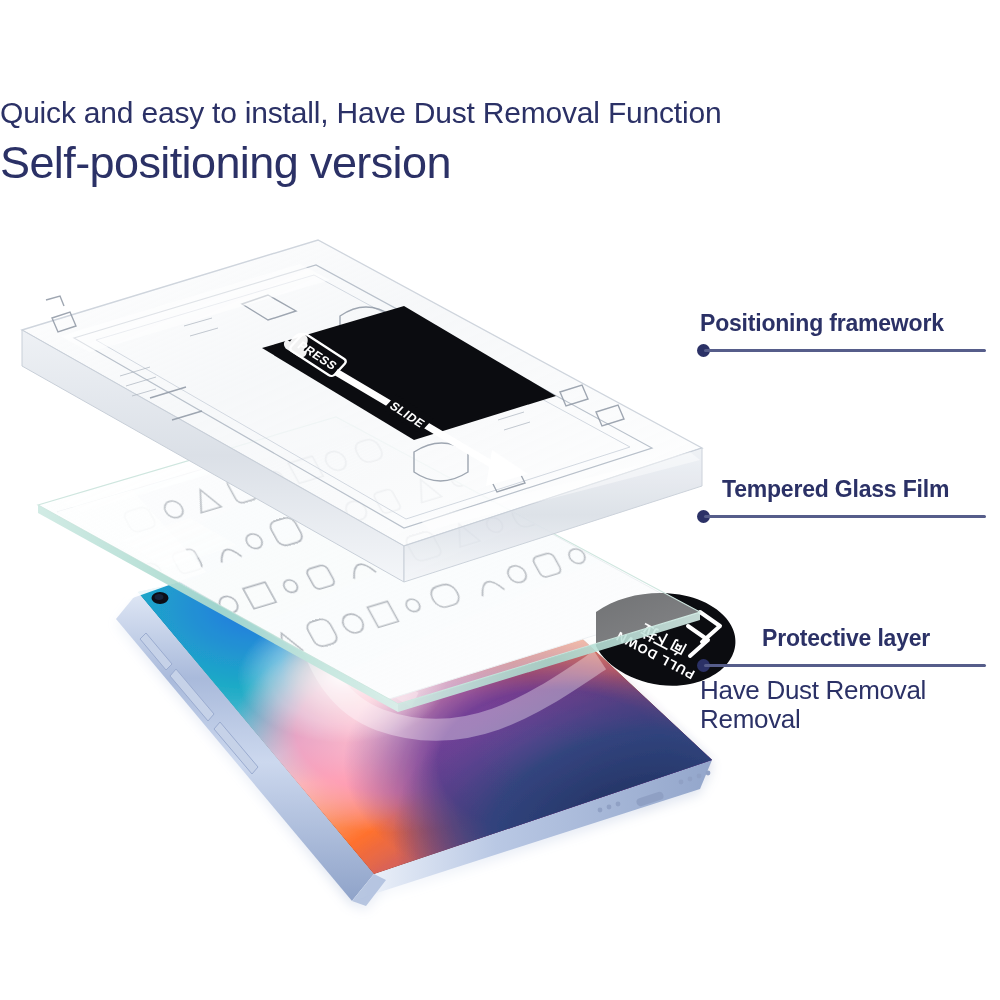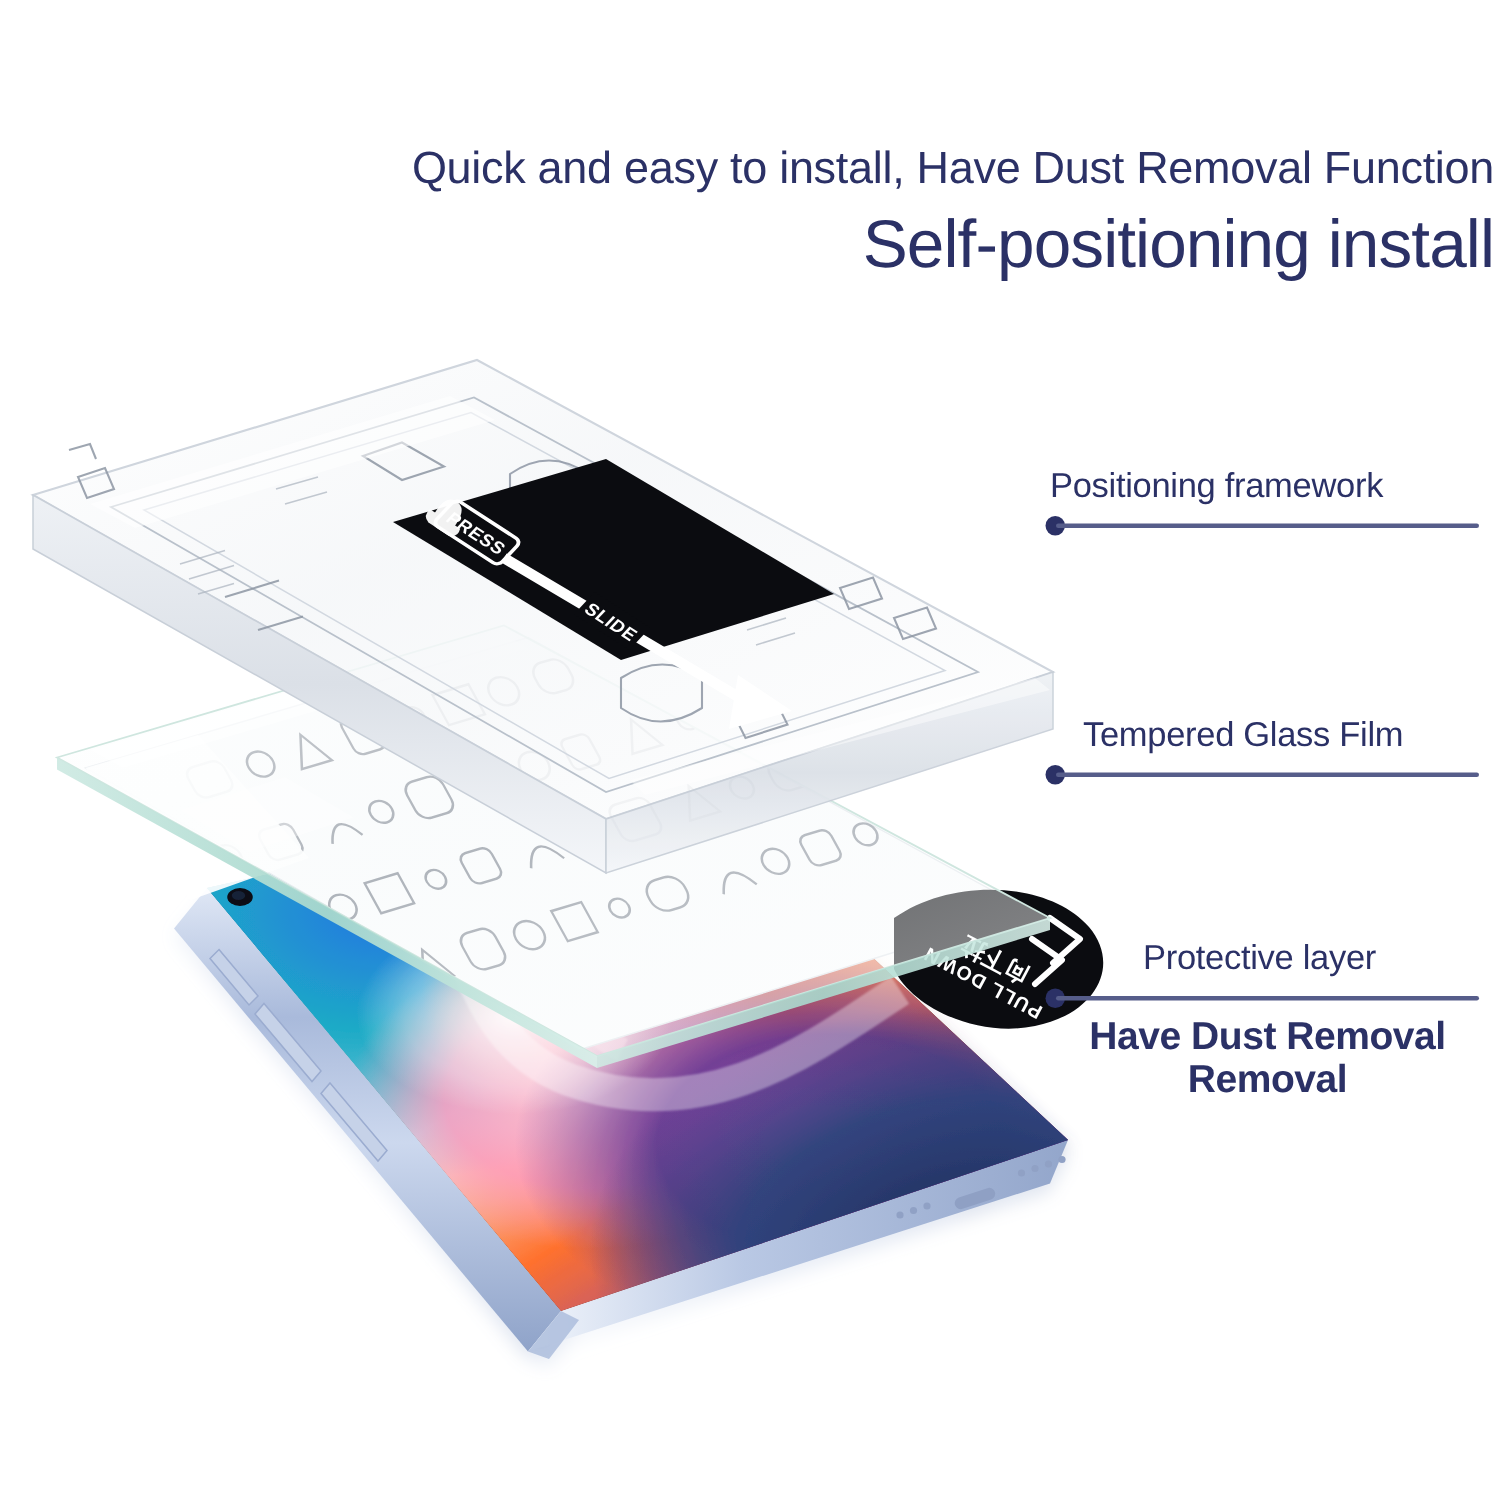--- a/index.html
+++ b/index.html
@@ -4,54 +4,54 @@
 <style>
   html,body{margin:0;padding:0;background:#fff;}
   body{
     width:1000px;height:1000px;position:relative;overflow:hidden;
     font-family:"Liberation Sans","DejaVu Sans",sans-serif;
     background:#ffffff;
   }
   #stage{position:absolute;inset:0;width:1000px;height:1000px;}
 
   
-  .headline-wrap{position:absolute;left:0;top:96px;width:996px;text-align:right;}
+  .headline-wrap{position:absolute;left:0;top:96px;width:996px;text-align:left;}
   .headline-sub{
     font-size:30px;font-weight:400;color:#2b3166;letter-spacing:-0.2px;
     white-space:nowrap;line-height:1.1;
   }
   .headline-main{
     font-size:45px;font-weight:400;color:#2b3166;letter-spacing:-0.6px;
     line-height:1.15;margin-top:8px;white-space:nowrap;
   }
 
   
   .callout{position:absolute;}
   .callout .ctext{
-    font-size:23px;font-weight:400;color:#2b3166;white-space:nowrap;
+    font-size:23px;font-weight:700;color:#2b3166;white-space:nowrap;
     letter-spacing:-0.2px;text-align:left;
   }
   .callout .cline{
     position:absolute;height:3px;background:#565d8a;border-radius:2px;
   }
   .callout .cdot{
     position:absolute;width:13px;height:13px;border-radius:50%;
     background:#2b3166;
   }
   #callout-framework{left:700px;top:310px;}
   #callout-framework .ctext{margin-left:0;}
   #callout-glass{left:700px;top:476px;}
   #callout-glass .ctext{margin-left:22px;}
   #callout-protective{left:700px;top:625px;}
   #callout-protective .ctext{margin-left:62px;}
 
   .subnote{
     position:absolute;left:700px;top:676px;width:290px;
-    font-size:26px;font-weight:700;color:#2b3166;line-height:1.12;
-    text-align:center;letter-spacing:-0.3px;
+    font-size:26px;font-weight:400;color:#2b3166;line-height:1.12;
+    text-align:left;letter-spacing:-0.3px;
   }
   .subnote span{display:block;}
 
   
   #illus{position:absolute;left:0;top:0;width:1000px;height:1000px;}
   .illus-svg{position:absolute;left:0;top:0;}
 
   .blacktab-text{
     font-family:"Liberation Sans",sans-serif;font-weight:700;fill:#ffffff;
   }
@@ -392,21 +392,21 @@
         </g>
 
         <path d="M60,336 L300,264 L330,280 L90,352 Z" fill="#ffffff" opacity="0.55"></path>
         <path d="M420,520 L690,452 L700,460 L430,530 Z" fill="#ffffff" opacity="0.45"></path>
       </g>
     </svg>
   </div>
 
   <div class="headline-wrap">
     <div class="headline-sub">Quick and easy to install, Have Dust Removal Function</div>
-    <div class="headline-main">Self-positioning install</div>
+    <div class="headline-main">Self-positioning version</div>
   </div>
 
   <div class="callout" id="callout-framework">
     <div class="ctext">Positioning framework</div>
     <div class="cdot" style="left:-3px;top:34px;"></div>
     <div class="cline" style="left:4px;top:39px;width:282px;"></div>
   </div>
 
   <div class="callout" id="callout-glass">
     <div class="ctext">Tempered Glass Film</div>

